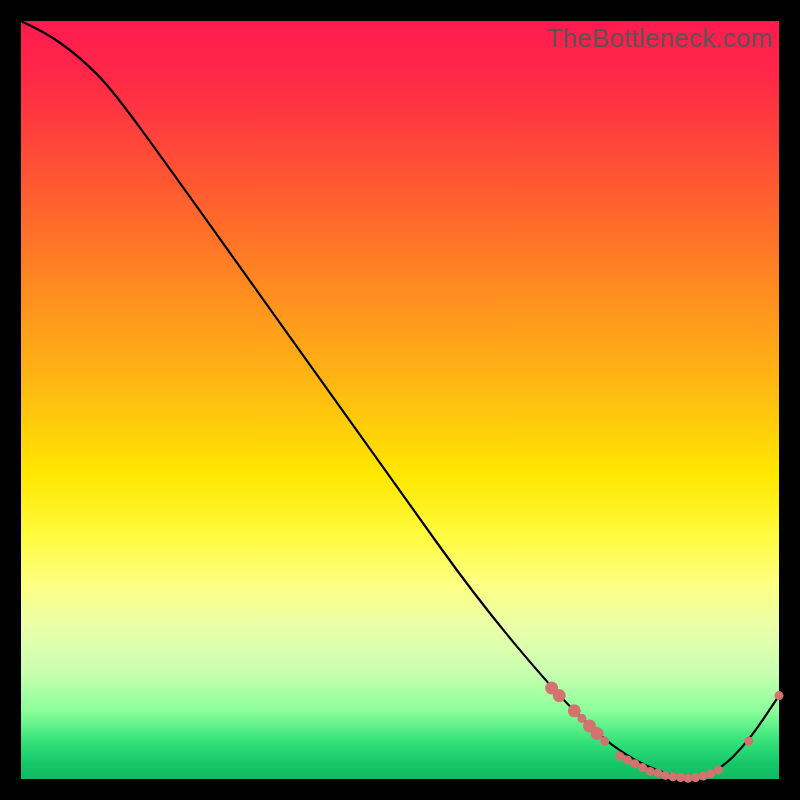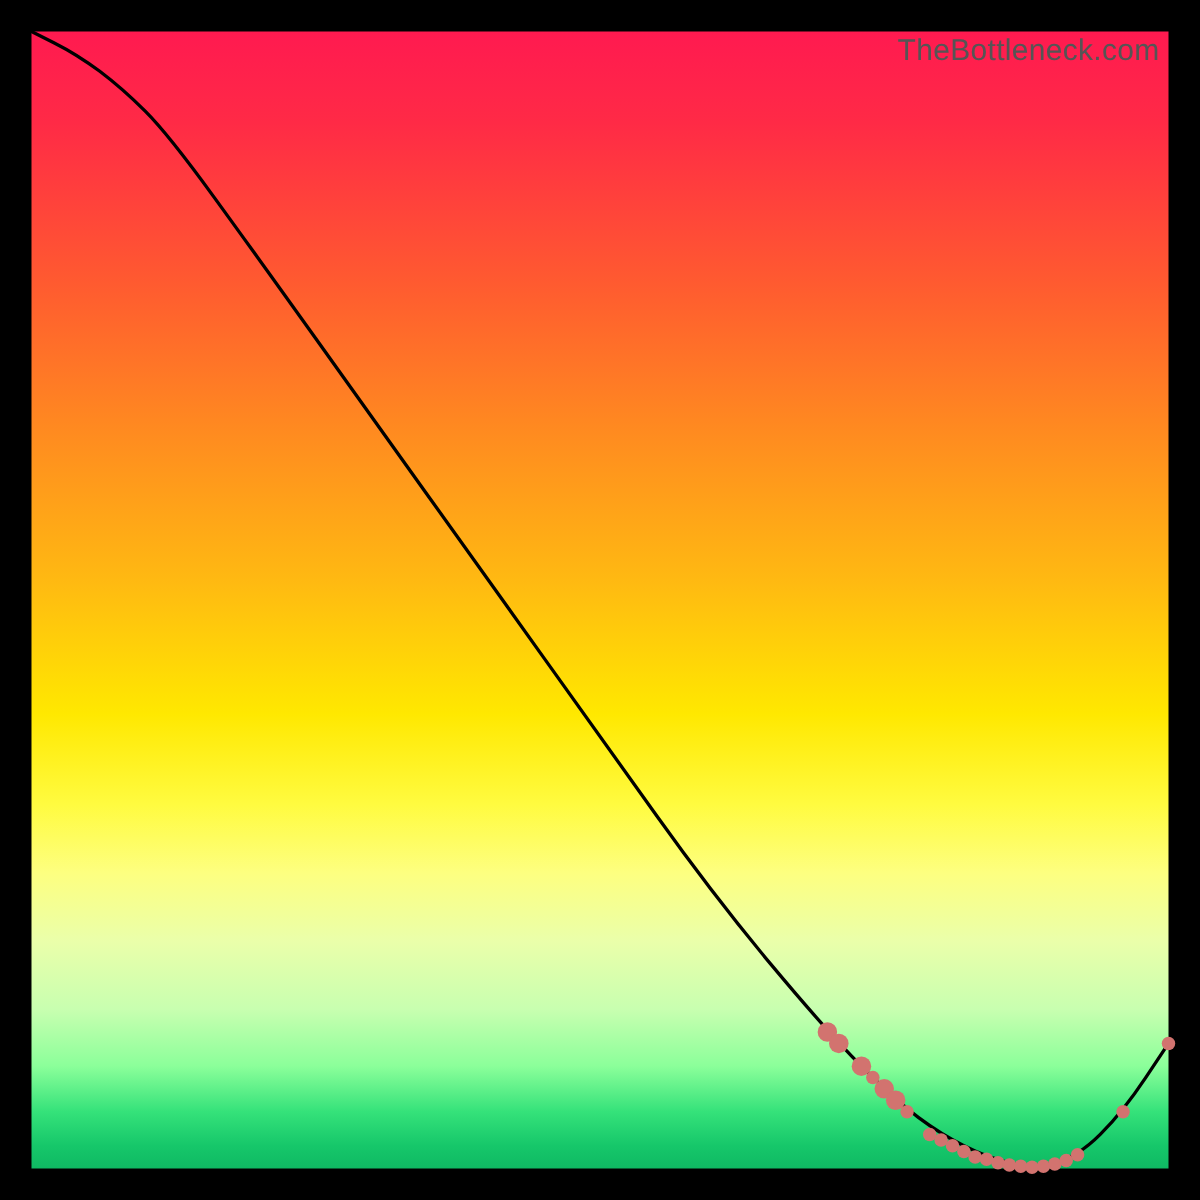--- a/index.html
+++ b/index.html
@@ -39,21 +39,21 @@
       #35e27a 95%,
       #16c76a 98%,
       #0fb963 100%
     );
   }
   .watermark {
     position: absolute;
     top: 2px;
     right: 6px;
     color: #555;
-    font-size: 20px;
+    font-size: 26px;
     letter-spacing: 0.2px;
     font-weight: 500;
     user-select: none;
   }
   svg.curve {
     position: absolute;
     left: 0;
     top: 0;
     width: 758px;
     height: 758px;

